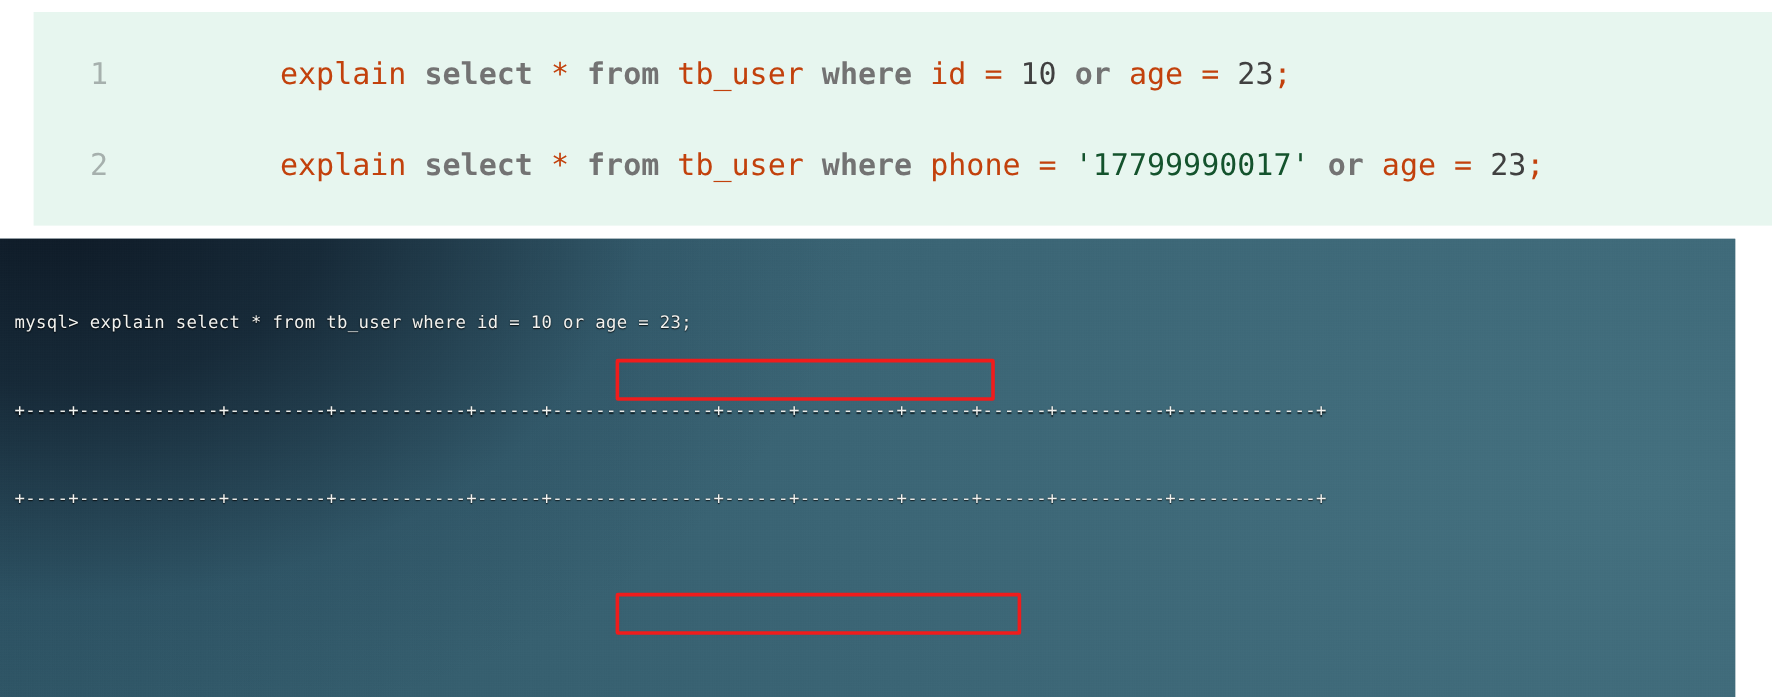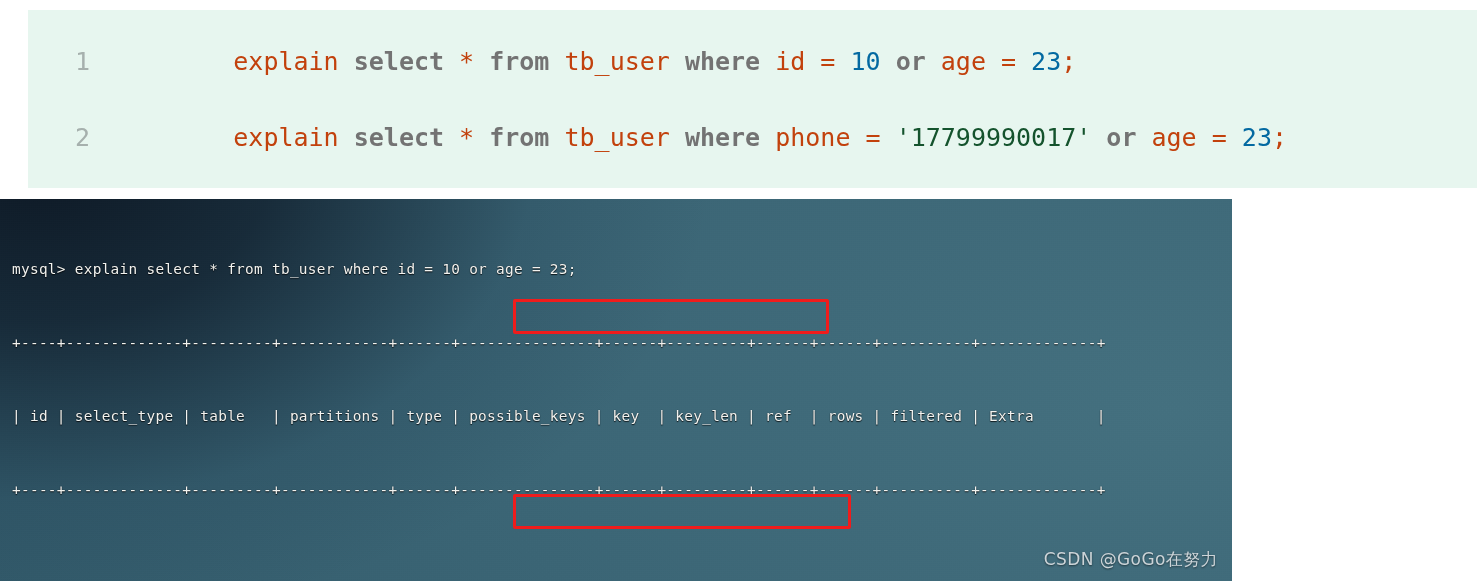--- a/index.html
+++ b/index.html
@@ -49,29 +49,29 @@
     padding-right: 0px;
     flex: 0 0 auto;
   }
   .code-text {
     display: inline-block;
     padding-left: 53px;
     white-space: pre;
   }
   .tok-plain { color: #c2410c; }
   .tok-kw    { color: #737373; font-weight: bold; }
-  .tok-num   { color: #0369a1; }
+  .tok-num   { color: #404040; }
   .tok-str   { color: #14532d; }
 
   
   #terminal {
     position: absolute;
     left: 0;
     top: 199px;
-    width: 1232px;
+    width: 1446px;
     height: 382px;
     overflow: hidden;
     background:
       radial-gradient(ellipse 900px 620px at 3% -10%, rgba(12,22,34,0.97) 0%, rgba(16,30,44,0.80) 26%, rgba(30,58,78,0.22) 55%, rgba(0,0,0,0) 75%),
       radial-gradient(ellipse 1500px 900px at 95% 55%, #44707f 0%, #3b6575 45%, #2f5666 100%),
       linear-gradient(135deg, #14212e 0%, #27475a 30%, #3d6a7c 62%, #3a6475 100%);
   }
   #terminal-noise {
     position: absolute;
     inset: 0;
@@ -149,31 +149,29 @@
   </div>
 
 </div>
 
 <div id="terminal">
   <div id="terminal-noise"></div>
 
   <div id="term-lines">
     <div class="term-row">mysql&gt; explain select * from tb_user where id = 10 or age = 23;</div>
     <div class="term-row">+----+-------------+---------+------------+------+---------------+------+---------+------+------+----------+-------------+</div>
-    <div class="term-row">| id | select_type | table   | partitions | type | possible_keys | key  | key_len | ref  | rows | filtered | Extra       |</div>
     <div class="term-row">+----+-------------+---------+------------+------+---------------+------+---------+------+------+----------+-------------+</div>
     
     
     
     
     
     
     
     
     
     
   </div>
 
-  <div id="watermark">CSDN @GoGo在努力</div>
 </div>
 
 <div class="redbox" id="redbox-primary"></div>
 <div class="redbox" id="redbox-idx"></div>
 
 </body></html>

